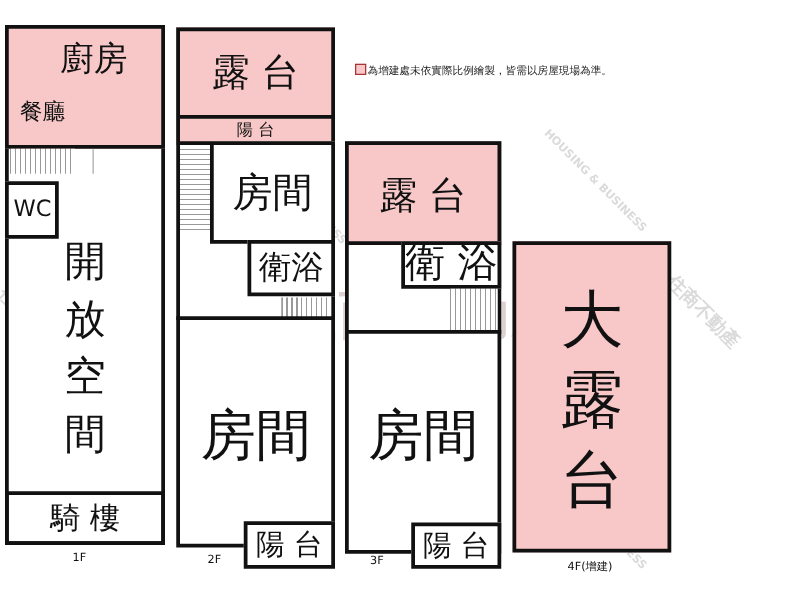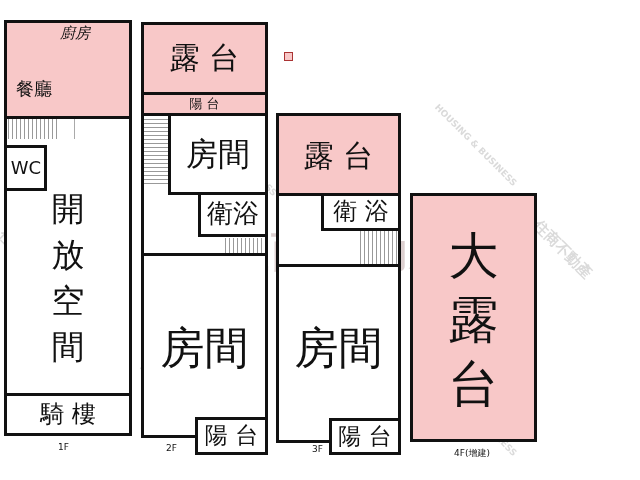--- a/index.html
+++ b/index.html
@@ -30,27 +30,27 @@
 </div>
 <div class="wm" style="left:180px;top:150px;font-size:9px;transform:rotate(45deg);">HOUSING &amp; BUSINESS</div>
 <div class="wm" style="left:420px;top:140px;font-size:9px;transform:rotate(45deg);">HOUSING &amp; BUSINESS</div>
 <div class="wm" style="left:125px;top:400px;font-size:9px;transform:rotate(45deg);">HOUSING &amp; BUSINESS</div>
 <div class="wm" style="left:420px;top:410px;font-size:9px;transform:rotate(45deg);">HOUSING &amp; BUSINESS</div>
 <div class="wm" style="left:525px;top:240px;font-size:15px;transform:rotate(45deg);">住商不動產</div>
 <div class="wm" style="left:-10px;top:250px;font-size:15px;transform:rotate(45deg);">住商不動產</div>
 <div class="wm" style="left:270px;top:270px;font-size:15px;transform:rotate(45deg);">住商不動產</div>
 
 <div class="legend" style="left:284px;top:51px;">
-  <div><span class="swatch"></span></div>
+  <div><span class="swatch"></span><span>為增建處未依實際比例繪製，皆需以房屋現場為準。</span></div>
 </div>
 
 <div>
   <div class="box white" style="left:4px;top:20px;width:128px;height:416px;"></div>
   <div class="box pink" style="left:4px;top:20px;width:128px;height:99px;"></div>
-  <div class="lbl" style="left:20px;top:18px;width:110px;height:30px;font-size:15px;font-style:italic;">廚房</div>
+  <div class="lbl" style="left:20px;top:32px;width:110px;height:30px;font-size:27px;">廚房</div>
   <div class="lbl" style="left:8px;top:76px;width:52px;height:26px;font-size:18px;">餐廳</div>
   <div class="stairs-v" style="left:8px;top:119px;width:52px;height:20px;"></div>
   <div class="abs" style="left:60px;top:119px;width:15px;height:20px;border-right:1px solid #aaa;"></div>
   <div class="box white" style="left:4px;top:145px;width:43px;height:46px;"></div>
   <div class="lbl" style="left:6px;top:150px;width:40px;height:34px;font-size:18px;">WC</div>
   <div class="lbl vert" style="left:48px;top:178px;width:40px;height:200px;font-size:33px;line-height:46px;">
     <span>開</span>
     <span>放</span>
     <span>空</span>
     <span>間</span>
@@ -77,27 +77,27 @@
   <div class="box white" style="left:195px;top:417px;width:73px;height:38px;"></div>
   <div class="lbl" style="left:198px;top:420px;width:67px;height:30px;font-size:23px;">陽 台</div>
   <div class="floor-cap" style="left:166px;top:443px;">2F</div>
 </div>
 
 <div>
   <div class="box white" style="left:276px;top:113px;width:125px;height:330px;"></div>
   <div class="box pink" style="left:276px;top:113px;width:125px;height:83px;"></div>
   <div class="lbl" style="left:279px;top:136px;width:119px;height:40px;font-size:30px;">露 台</div>
   <div class="box white" style="left:321px;top:193px;width:80px;height:38px;"></div>
-  <div class="lbl" style="left:324px;top:196px;width:74px;height:30px;font-size:24px;">衛 浴</div>
+  <div class="lbl" style="left:324px;top:196px;width:74px;height:30px;font-size:32px;">衛 浴</div>
   <div class="stairs-v" style="left:360px;top:231px;width:38px;height:34px;"></div>
   <div class="abs" style="left:276px;top:264px;width:125px;height:3px;background:#111;"></div>
   <div class="lbl" style="left:279px;top:320px;width:119px;height:56px;font-size:44px;">房間</div>
   <div class="box white" style="left:329px;top:418px;width:72px;height:37px;"></div>
   <div class="lbl" style="left:332px;top:421px;width:66px;height:30px;font-size:23px;">陽 台</div>
-  <div class="floor-cap" style="left:312px;top:444px;">3F</div>
+  <div class="floor-cap" style="left:296px;top:444px;">3F</div>
 </div>
 
 <div>
   <div class="box pink" style="left:410px;top:193px;width:127px;height:249px;"></div>
   <div class="lbl vert" style="left:413px;top:220px;width:121px;height:200px;font-size:50px;line-height:64px;">
     <span>大</span>
     <span>露</span>
     <span>台</span>
   </div>
   <div class="floor-cap" style="left:454px;top:447px;">4F(增建)</div>

